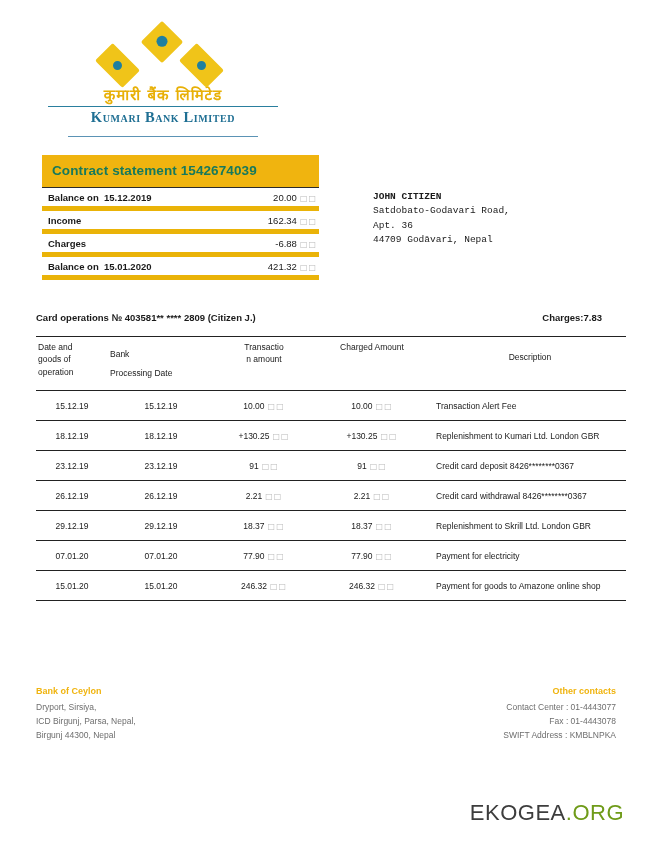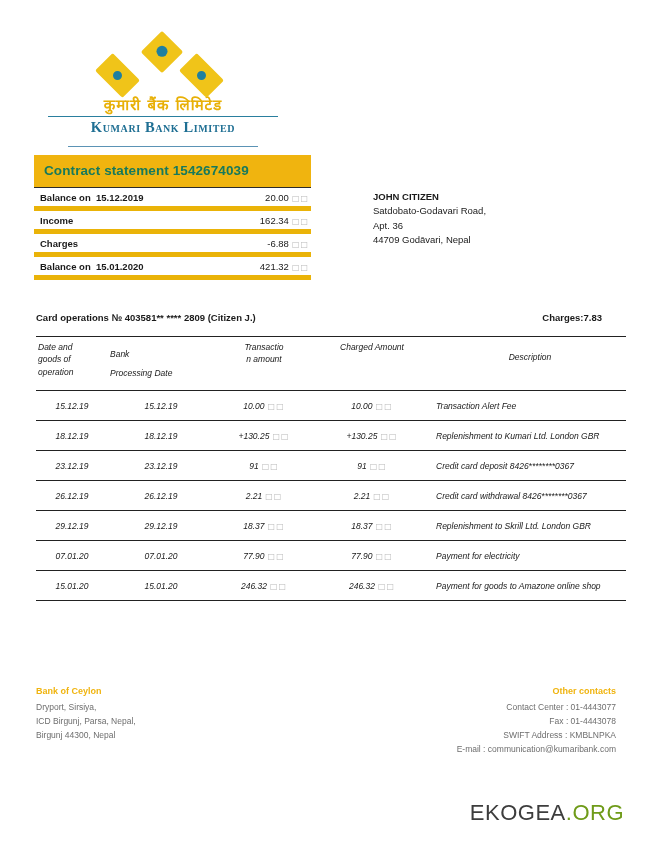--- a/index.html
+++ b/index.html
@@ -18,21 +18,21 @@
   .page {
     position: absolute;
     inset: 0;
     background: #ffffff;
   }
 
   
   .logo-block {
     position: absolute;
     left: 48px;
-    top: 36px;
+    top: 26px;
     width: 230px;
   }
   .diamonds {
     position: relative;
     height: 56px;
     width: 160px;
     margin: 0 auto 4px auto;
   }
   .diamond {
     position: absolute;
@@ -98,21 +98,21 @@
   .logo-rule {
     margin: 10px auto 0 auto;
     width: 190px;
     height: 1.5px;
     background: #5b93b5;
   }
 
   
   .summary {
     position: absolute;
-    left: 34px;
+    left: 42px;
     top: 155px;
     width: 277px;
   }
   .summary-title {
     background: #f0b40f;
     color: #16795c;
     font-size: 13.5px;
     font-weight: bold;
     padding: 8px 10px 9px 10px;
     letter-spacing: 0.1px;
@@ -150,20 +150,21 @@
   }
 
   
   .recipient {
     position: absolute;
     left: 373px;
     top: 190px;
     font-size: 9.5px;
     line-height: 1.52;
     color: #1a1a1a;
+    font-family: Liberation Mono, monospace;
   }
   .recipient .name {
     font-weight: bold;
     font-size: 9.5px;
   }
 
   
   .ops-head {
     position: absolute;
     left: 36px;
@@ -181,21 +182,20 @@
     position: absolute;
     left: 36px;
     top: 336px;
     width: 566px;
   }
   table.ops {
     width: 100%;
     border-collapse: collapse;
     font-size: 8.5px;
     table-layout: fixed;
-    font-style: italic;
   }
   table.ops thead th {
     font-weight: normal;
     color: #1a1a1a;
     vertical-align: top;
     padding: 4px 2px 10px 2px;
     line-height: 1.45;
     font-size: 8.5px;
   }
   table.ops thead tr {
@@ -406,20 +406,19 @@
     <div>Dryport, Sirsiya,</div>
     <div>ICD Birgunj, Parsa, Nepal,</div>
     <div>Birgunj 44300, Nepal</div>
   </div>
 
   <div class="foot-right">
     <div class="ftitle">Other contacts</div>
     <div>Contact Center : 01-4443077</div>
     <div>Fax : 01-4443078</div>
     <div>SWIFT Address : KMBLNPKA</div>
-    <div>E-mail : communication@kumaribank.com</div>
   </div>
 
   <div class="watermark">
     <span class="wm-a">EKOGEA</span><span class="wm-b">.ORG</span>
   </div>
 
 </div>
 
 </body></html>

